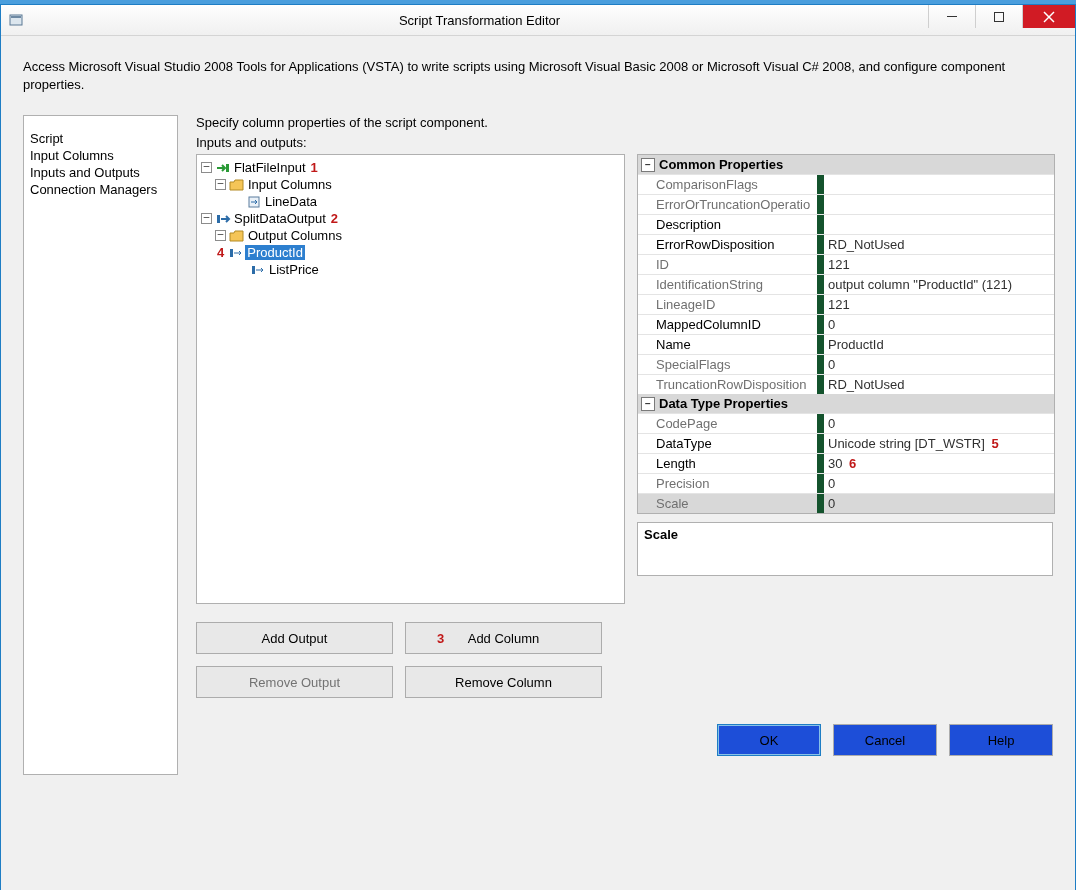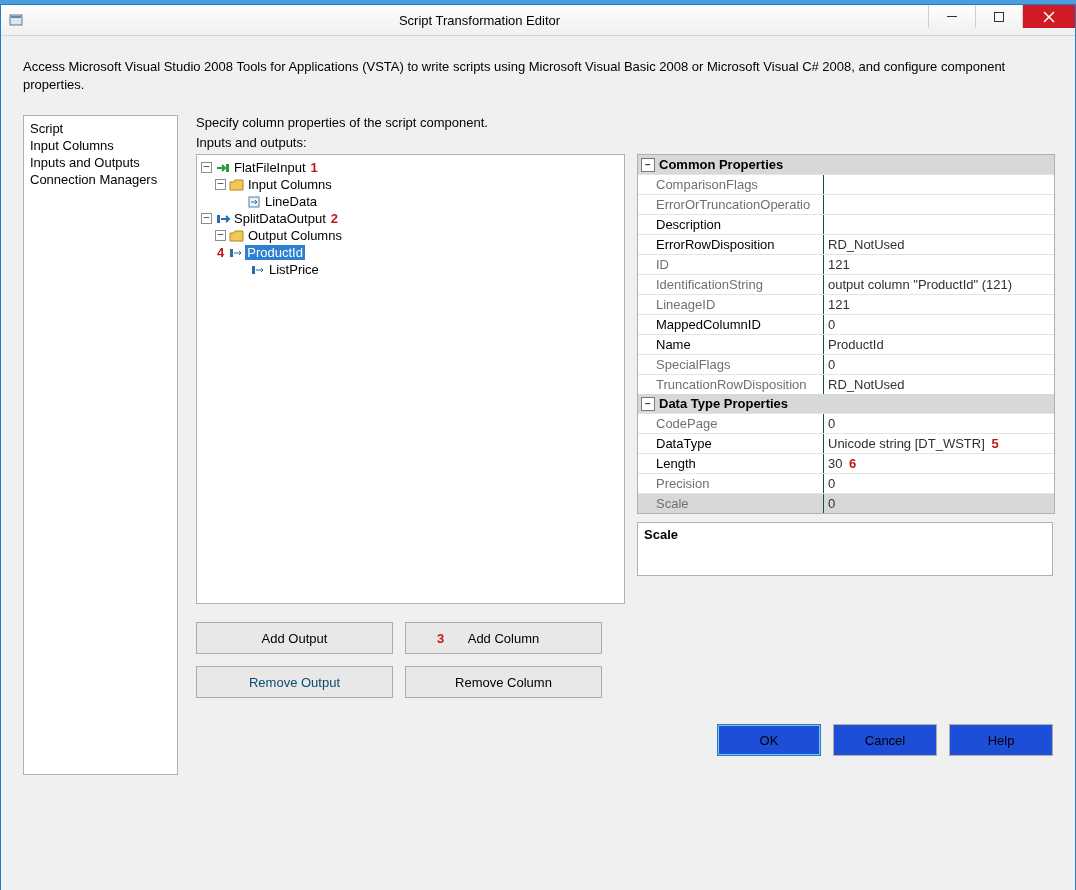--- a/index.html
+++ b/index.html
@@ -10,49 +10,49 @@
 .titlebar-title { flex:1; text-align:center; font-size:13px; color:#000; }
 .winbtns { display:flex; height:100%; }
 .winbtn { width:46px; height:23px; display:flex; align-items:center; justify-content:center; border-left:1px solid #cfcfcf; }
 .winbtn.min::after{content:"";display:block;width:10px;border-bottom:1px solid #333;}
 .winbtn.max::after{content:"";display:block;width:10px;height:10px;border:1px solid #333;box-sizing:border-box;}
 .winbtn.close{ background:#d11b24; width:52px;}
 .winbtn.close svg{stroke:#fff;}
 .content { padding:16px 22px; }
 .desc { margin:6px 0 22px 0; line-height:1.35; }
 .layout { display:flex; gap:18px; }
-.nav { width:155px; border:1px solid #b0b0b0; background:#fff; padding:4px 6px; box-sizing:border-box; height:660px;}
+.nav { width:155px; border:1px solid #b0b0b0; background:#fff; padding:14px 6px; box-sizing:border-box; height:660px;}
 .nav div { padding:1px 0; cursor:default;}
 .nav .sel { background:#ffffff;}
 .main { flex:1; }
 .main-heading{ margin-bottom:5px;}
 .io-label{ margin-bottom:4px;}
 .panes{ display:flex; gap:12px; height:450px;}
 .tree{ flex:1; border:1px solid #b0b0b0; background:#fff; padding:4px 2px; box-sizing:border-box; overflow:auto;}
 .tree-row{ display:flex; align-items:center; height:17px; white-space:nowrap;}
 .tree-row .exp{ width:14px; text-align:center; color:#555; font-size:11px; font-family:monospace; cursor:pointer;}
 .tree-row .exp.box{ border:1px solid #8c8c8c; width:9px; height:9px; line-height:8px; margin:0 2px;}
 .tree-row .icn{ width:18px; display:flex; align-items:center; justify-content:center;}
 .tree-row .lbl{ padding:0 2px;}
 .tree-row .lbl.sel{ background:#2d7fcf; color:#fff;}
 .annot{ color:#c01818; font-weight:bold; margin:0 3px; font-size:13px;}
 .indent1{padding-left:14px;} .indent2{padding-left:32px;} .indent3{padding-left:50px;}
 .propgrid{ width:416px; border:1px solid #b0b0b0; background:#fff; display:flex; flex-direction:column;}
 .pg-cat{ background:#d8d8d8; padding:2px 3px; display:flex; align-items:center; font-weight:bold;}
 .pg-cat .exp{ width:12px; height:12px; border:1px solid #7a7a7a; background:#fff; margin-right:4px; display:flex; align-items:center; justify-content:center; font-size:10px; line-height:1; color:#333;}
 .pg-row{ display:flex; border-top:1px solid #e4e4e4; }
-.pg-name{ width:186px; padding:2px 16px 2px 18px; border-right:1px solid #14532d; box-sizing:border-box;}
+.pg-name{ width:186px; padding:2px 16px 2px 18px; border-right:7px solid #14532d; box-sizing:border-box;}
 .pg-name.editable{ color:#000;}
 .pg-name.readonly{ color:#707070;}
 .pg-val{ flex:1; padding:2px 4px; color:#303030;}
 .pg-row.sel{ background:#d8d8d8;}
 .pg-help{ border:1px solid #b0b0b0; background:#fff; margin-top:8px; height:54px; padding:4px 6px; box-sizing:border-box; font-weight:bold;}
 .btnrow{ display:flex; gap:12px; margin-top:18px;}
 .btn{ width:195px; height:30px; border:1px solid #acacac; background:#e8e8e8; display:flex; align-items:center; justify-content:center; cursor:pointer; position:relative;}
-.btn.disabled{ color:#0c4a6e;}
+.btn.disabled{ color:#737373;}
 .footer{ display:flex; justify-content:flex-end; gap:12px; margin-top:26px; padding-right:0;}
 .fbtn{ width:102px; height:30px; border:1px solid #acacac; background:#1d4ed8; display:flex; align-items:center; justify-content:center; cursor:pointer;}
 .fbtn.default{ border:1px solid #1e7dc4; box-shadow:inset 0 0 0 1px #87c1e8;}
 svg{display:block;}
 </style>
 </head>
 <body>
 
 <div class="window">
   <div class="titlebar">

